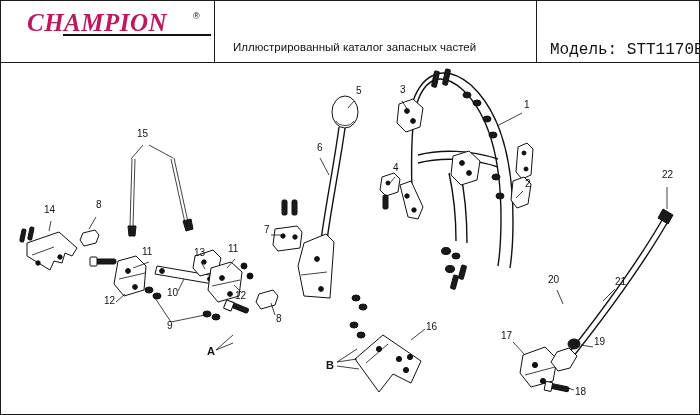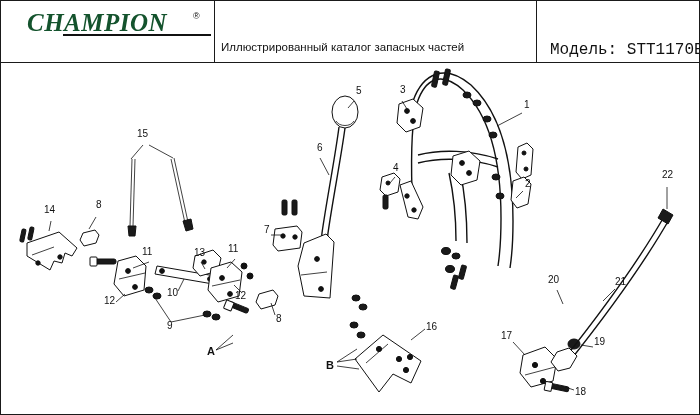--- a/index.html
+++ b/index.html
@@ -35,21 +35,21 @@
   }
   #brand-name {
     position: absolute;
     left: 0;
     top: 0;
     font-family: "Liberation Serif", serif;
     font-weight: bold;
     font-style: italic;
     font-size: 25px;
     letter-spacing: 0.5px;
-    color: #14532d;
+    color: #be185d;
     white-space: nowrap;
   }
   #brand-reg {
     position: absolute;
     left: 166px;
     top: 2px;
     font-size: 9px;
     color: #111111;
   }
   #brand-tag {
@@ -74,21 +74,21 @@
   #header-sep {
     position: absolute;
     left: 213px;
     top: 0;
     width: 1px;
     height: 61px;
     background: #1a1a1a;
   }
   #catalog-title {
     position: absolute;
-    left: 220px;
+    left: 232px;
     top: 40px;
     font-size: 11.5px;
     color: #111111;
     white-space: nowrap;
   }
   #model-sep {
     position: absolute;
     left: 535px;
     top: 0;
     width: 1px;

